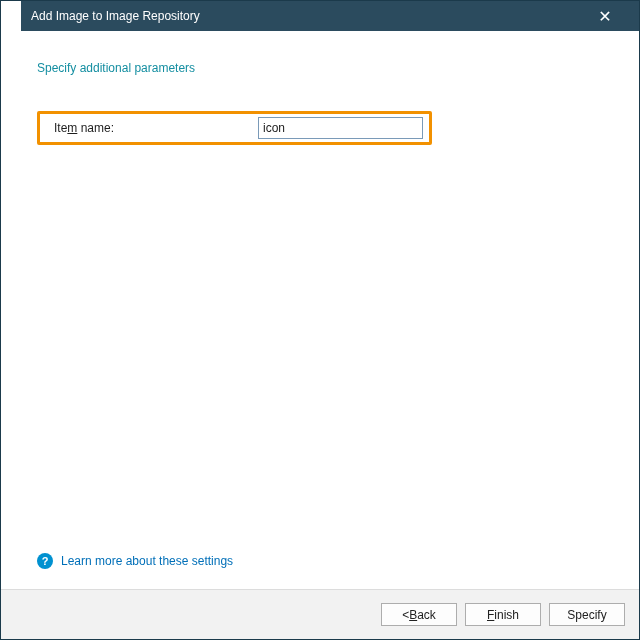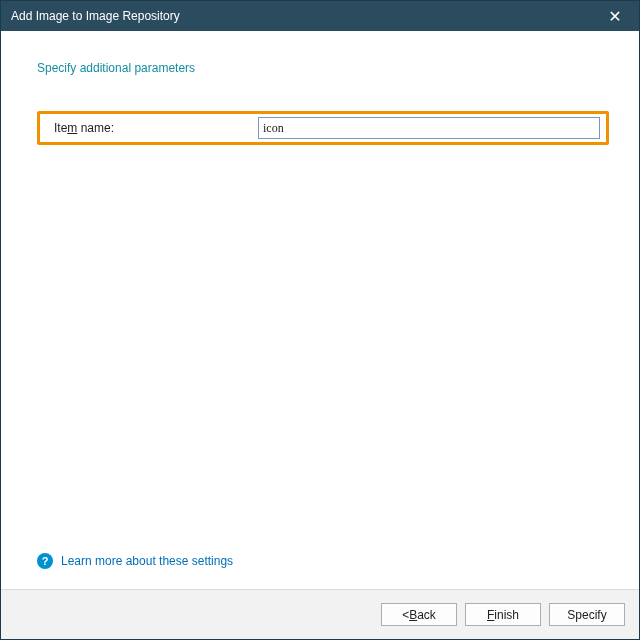--- a/index.html
+++ b/index.html
@@ -1,29 +1,29 @@
 <!DOCTYPE html>
 <html><head>
   <meta charset="utf-8">
   <style>
     * { box-sizing: border-box; margin: 0; padding: 0; }
     html, body { width: 640px; height: 640px; font-family: "Segoe UI", Tahoma, sans-serif; font-size: 12px; background: #fff; overflow: hidden; }
     .window { width: 640px; height: 640px; display: flex; flex-direction: column; border: 1px solid #1b3a4b; }
-    .titlebar { height: 30px; background: #2b4b5e; color: #fff; display: flex; align-items: center; justify-content: space-between; padding: 0 2px 0 10px; }
+    .titlebar { height: 30px; background: #2b4b5e; color: #fff; display: flex; align-items: center; justify-content: space-between; padding: 0 12px 0 10px; margin-left: 20px; }
     .titlebar-text { font-size: 12px; }
     .titlebar-close { width: 44px; height: 30px; display: flex; align-items: center; justify-content: center; color: #fff; font-size: 16px; font-weight: 300; cursor: pointer; }
     .content { flex: 1; background: #fff; padding: 30px 30px 20px 36px; display: flex; flex-direction: column; position: relative; }
     .heading { color: #148ea1; font-size: 12px; font-weight: 400; margin-bottom: 36px; }
-    .form-rows { display: flex; flex-direction: column; gap: 8px; }
+    .form-rows { display: flex; gap: 8px; }
     .row { display: flex; align-items: center; height: 34px; }
     .row.highlight { border: 3px solid #f29100; border-radius: 2px; padding: 0; }
     .row-label { width: 218px; padding-left: 14px; color: #1e1e1e; font-size: 12px; }
     .row-label .ul { text-decoration: underline; }
     .row-input { flex: 1; padding-right: 6px; display: flex; }
-    .row-input input { width: 100%; height: 20px; border: 1px solid #7a9ab8; padding: 1px 4px; font-family: Liberation Serif, serif; font-size: 12px; color: #222; outline: none; }
+    .row-input input { width: 100%; height: 20px; border: 1px solid #7a9ab8; padding: 1px 4px; font-family: Liberation Sans, sans-serif; font-size: 12px; color: #222; outline: none; }
     .row.highlight .row-input input { height: 22px; }
     .spacer-row { height: 8px; }
     .help-row { position: absolute; left: 36px; bottom: 20px; display: flex; align-items: center; gap: 8px; }
     .help-icon { width: 16px; height: 16px; border-radius: 50%; background: #0091d0; color: #fff; display: flex; align-items: center; justify-content: center; font-size: 11px; font-weight: 700; }
     .help-link { color: #006fb8; font-size: 12px; cursor: pointer; }
     .buttonbar { height: 50px; background: #f2f2f2; border-top: 1px solid #dcdcdc; display: flex; align-items: center; justify-content: flex-end; padding-right: 14px; gap: 8px; }
     .btn { width: 76px; height: 23px; background: #fdfdfd; border: 1px solid #adadad; font-family: inherit; font-size: 12px; color: #222; cursor: pointer; display: inline-flex; align-items: center; justify-content: center; }
     .btn .ul { text-decoration: underline; }
     @keyframes blink { 50% { opacity: 0; } }
   </style>

